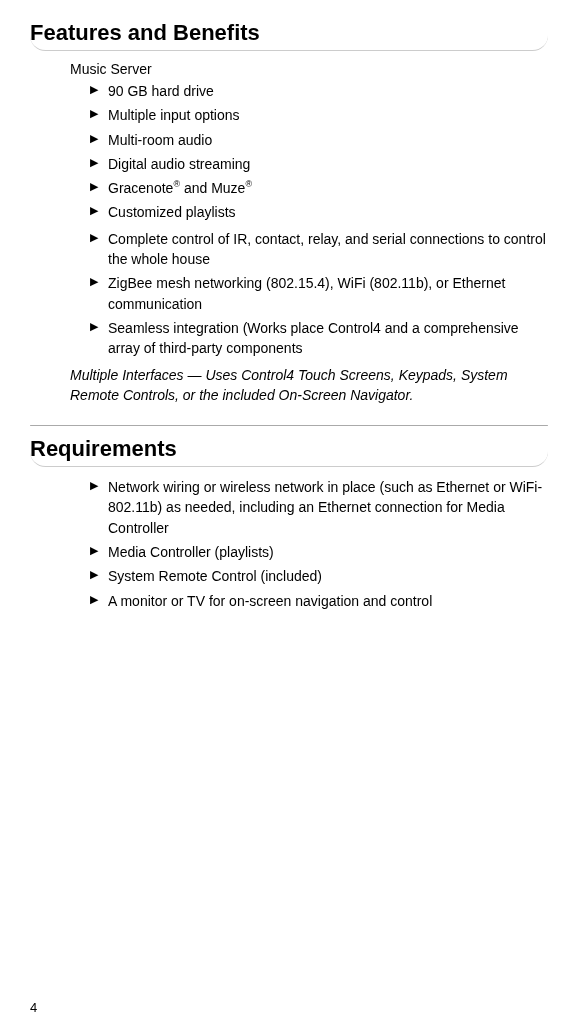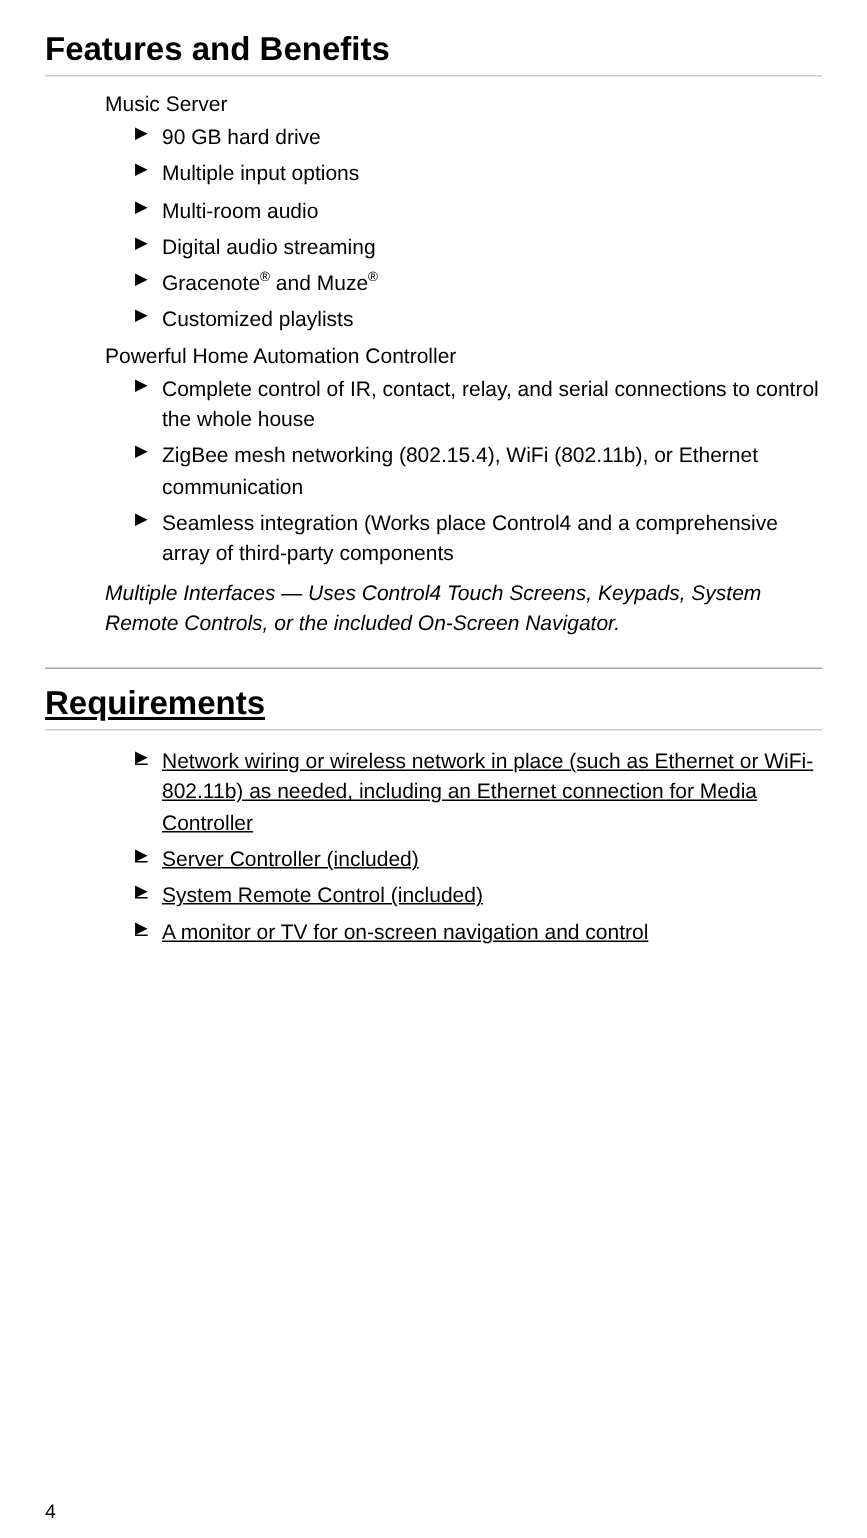--- a/index.html
+++ b/index.html
@@ -1,18 +1,19 @@
 <!DOCTYPE html>
 <html><head>
   <meta charset="utf-8">
   <style>
     * {
       margin: 0;
       padding: 0;
       box-sizing: border-box;
+      border-radius: 20px;
     }
 
     body {
       width: 578px;
       min-height: 1025px;
       background: #ffffff;
       font-family: Arial, Helvetica, sans-serif;
       font-size: 14px;
       color: #000000;
       position: relative;
@@ -86,21 +87,20 @@
       line-height: 1.45;
       font-style: italic;
     }
 
     .features-section {
       margin-bottom: 20px;
     }
 
     .requirements-section {
       margin-top: 10px;
-      text-decoration: underline;
     }
 
     .requirements-intro {
       margin-left: 40px;
       margin-bottom: 8px;
       line-height: 1.45;
     }
 
     .divider-line {
       border: none;
@@ -147,21 +147,20 @@
           <span class="bullet-text">Gracenote<sup>®</sup> and Muze<sup>®</sup></span>
         </li>
         <li>
           <span class="bullet-arrow">▶</span>
           <span class="bullet-text">Customized playlists</span>
         </li>
       </ul>
     </div>
 
     <div class="level1">
-      <div class="level1-title">Powerful Home Automation Controller</div>
       <ul class="bullet-list">
         <li>
           <span class="bullet-arrow">▶</span>
           <span class="bullet-text">Complete control of IR, contact, relay, and serial connections to control the whole house</span>
         </li>
         <li>
           <span class="bullet-arrow">▶</span>
           <span class="bullet-text">ZigBee mesh networking (802.15.4), WiFi (802.11b), or Ethernet communication</span>
         </li>
         <li>
@@ -183,21 +182,21 @@
 
 
     <div class="level1">
       <ul class="bullet-list">
         <li>
           <span class="bullet-arrow">▶</span>
           <span class="bullet-text">Network wiring or wireless network in place (such as Ethernet or WiFi-802.11b) as needed, including an Ethernet connection for Media Controller</span>
         </li>
         <li>
           <span class="bullet-arrow">▶</span>
-          <span class="bullet-text">Server Controller (included)</span>
+          <span class="bullet-text">Media Controller (playlists)</span>
         </li>
         <li>
           <span class="bullet-arrow">▶</span>
           <span class="bullet-text">System Remote Control (included)</span>
         </li>
         <li>
           <span class="bullet-arrow">▶</span>
           <span class="bullet-text">A monitor or TV for on-screen navigation and control</span>
         </li>
       </ul>

